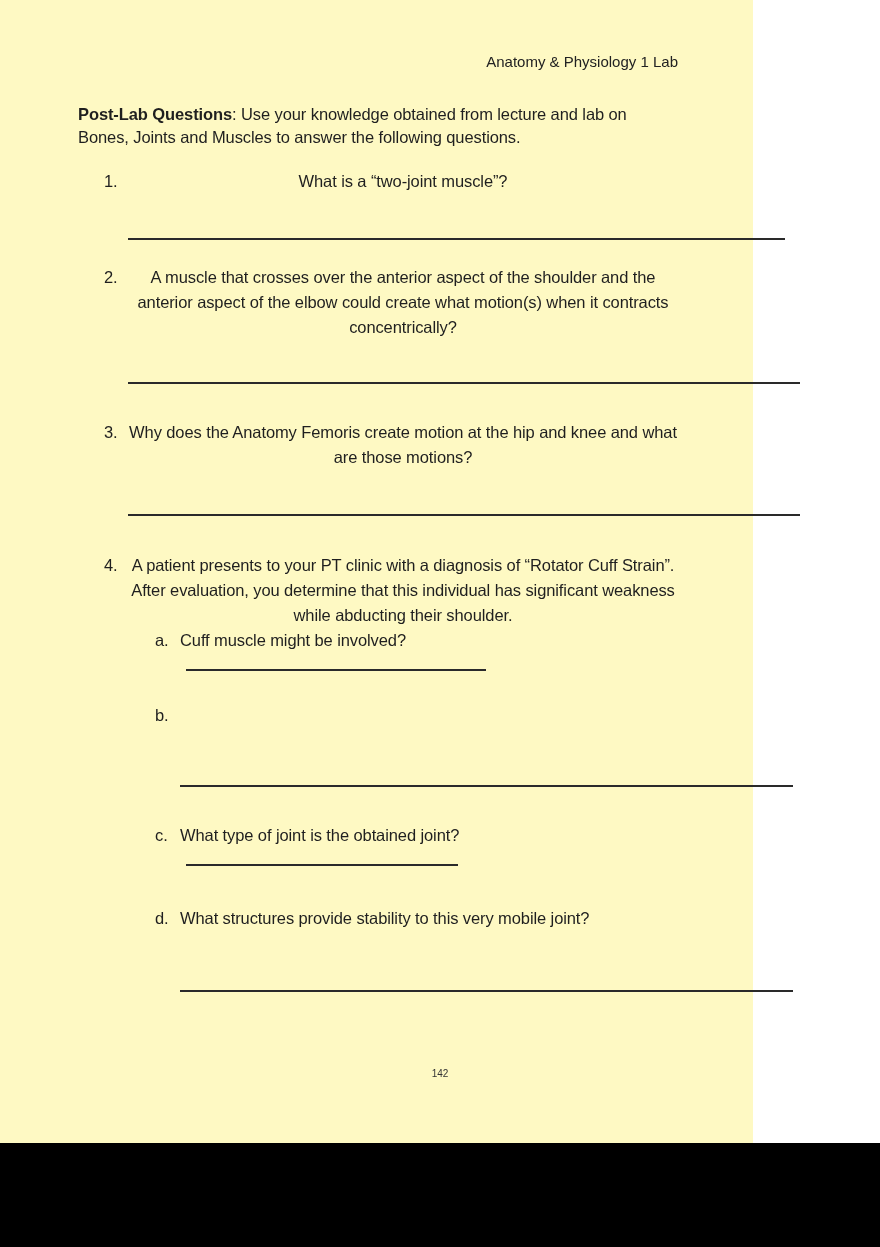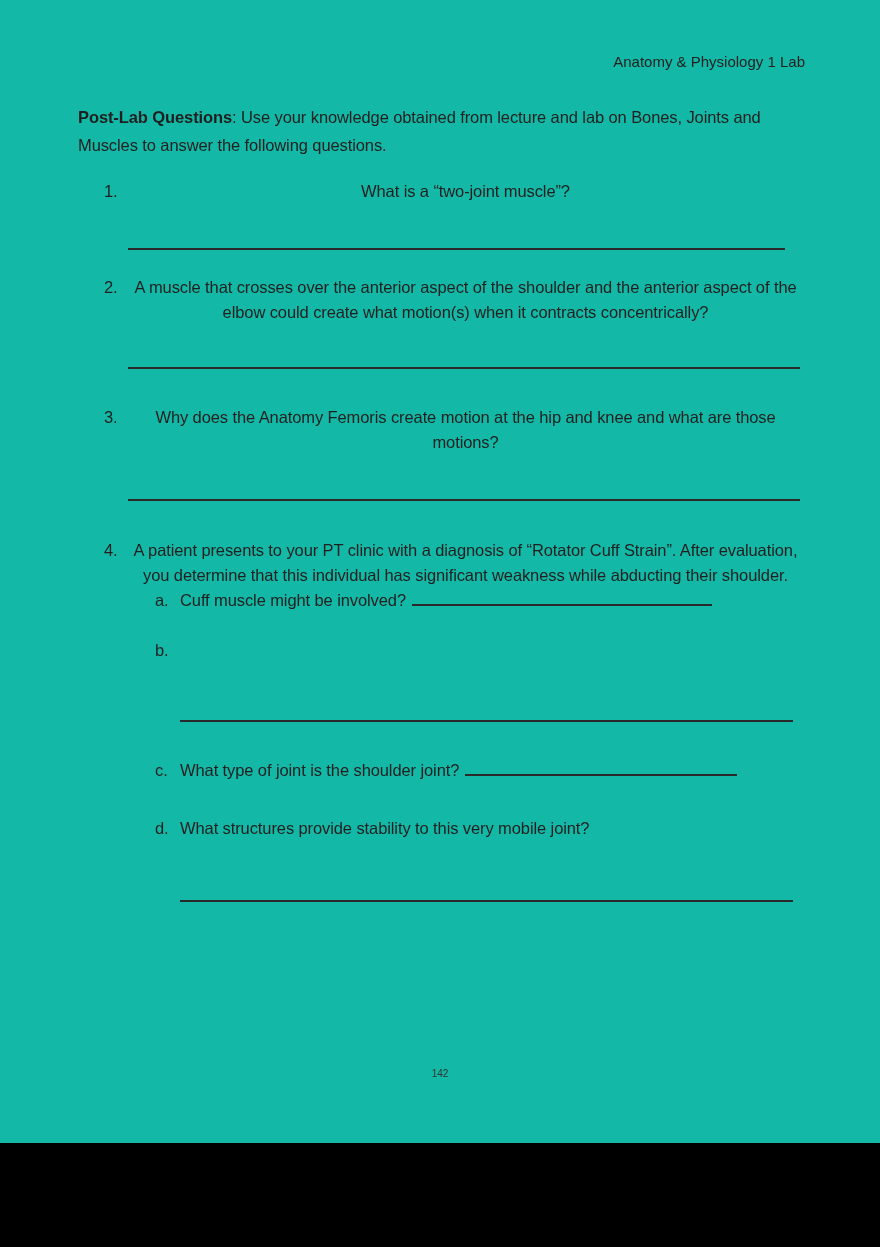--- a/index.html
+++ b/index.html
@@ -5,38 +5,38 @@
   * { margin: 0; padding: 0; box-sizing: border-box; }
   html, body { background: #ffffff; }
   body {
     width: 880px; height: 1247px;
     font-family: "Liberation Sans", "DejaVu Sans", sans-serif;
     color: #1f1f1f;
     overflow: hidden;
   }
   .page {
     position: relative;
-    width: 880px; height: 1247px;
-    background: #14b8a6;
+    width: 753px; height: 1247px;
+    background: #fef9c3;
   }
   .content {
     position: absolute;
     top: 0; left: 78px; right: 75px;
   }
   .header {
     padding-top: 52px;
     text-align: right;
     font-size: 15px;
     line-height: 20px;
     color: #222222;
   }
   .intro {
     margin-top: 31px;
     font-size: 16.5px;
-    line-height: 28px;
+    line-height: 23px;
     letter-spacing: -0.1px;
   }
   .intro strong { font-weight: bold; }
   .q {
     display: flex;
     align-items: flex-start;
     padding-left: 26px;
     font-size: 16.5px;
     line-height: 25px;
     letter-spacing: -0.1px;
@@ -137,21 +137,21 @@
       <div class="subtext"><span>Cuff muscle might be involved?</span><span class="inline-blank" style="width:300px"></span></div>
     </div>
 
     <div class="sub m-subb">
       <span class="subletter">b.</span>
     </div>
     <div class="blank blank-sub m-blankb"></div>
 
     <div class="sub m-subc">
       <span class="subletter">c.</span>
-      <div class="subtext"><span>What type of joint is the shoulder joint?</span><span class="inline-blank" style="width:272px"></span></div>
+      <div class="subtext"><span>What type of joint is the obtained joint?</span><span class="inline-blank" style="width:272px"></span></div>
     </div>
 
     <div class="sub m-subd">
       <span class="subletter">d.</span>
       <div class="subtext">What structures provide stability to this very mobile joint?</div>
     </div>
     <div class="blank blank-sub m-blankd"></div>
 
   </div>
 

